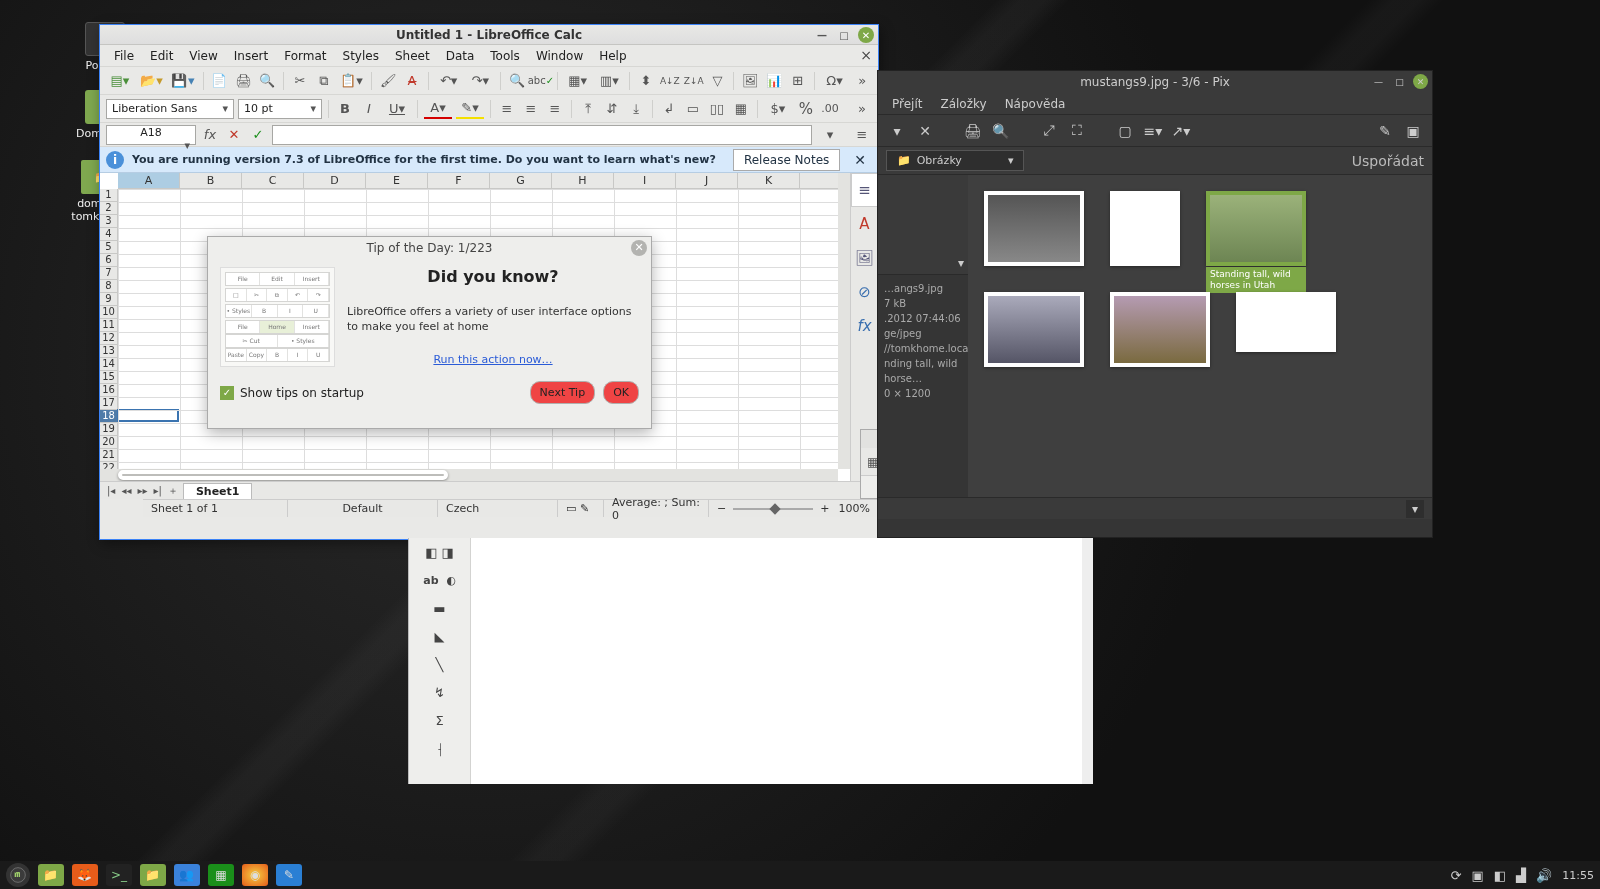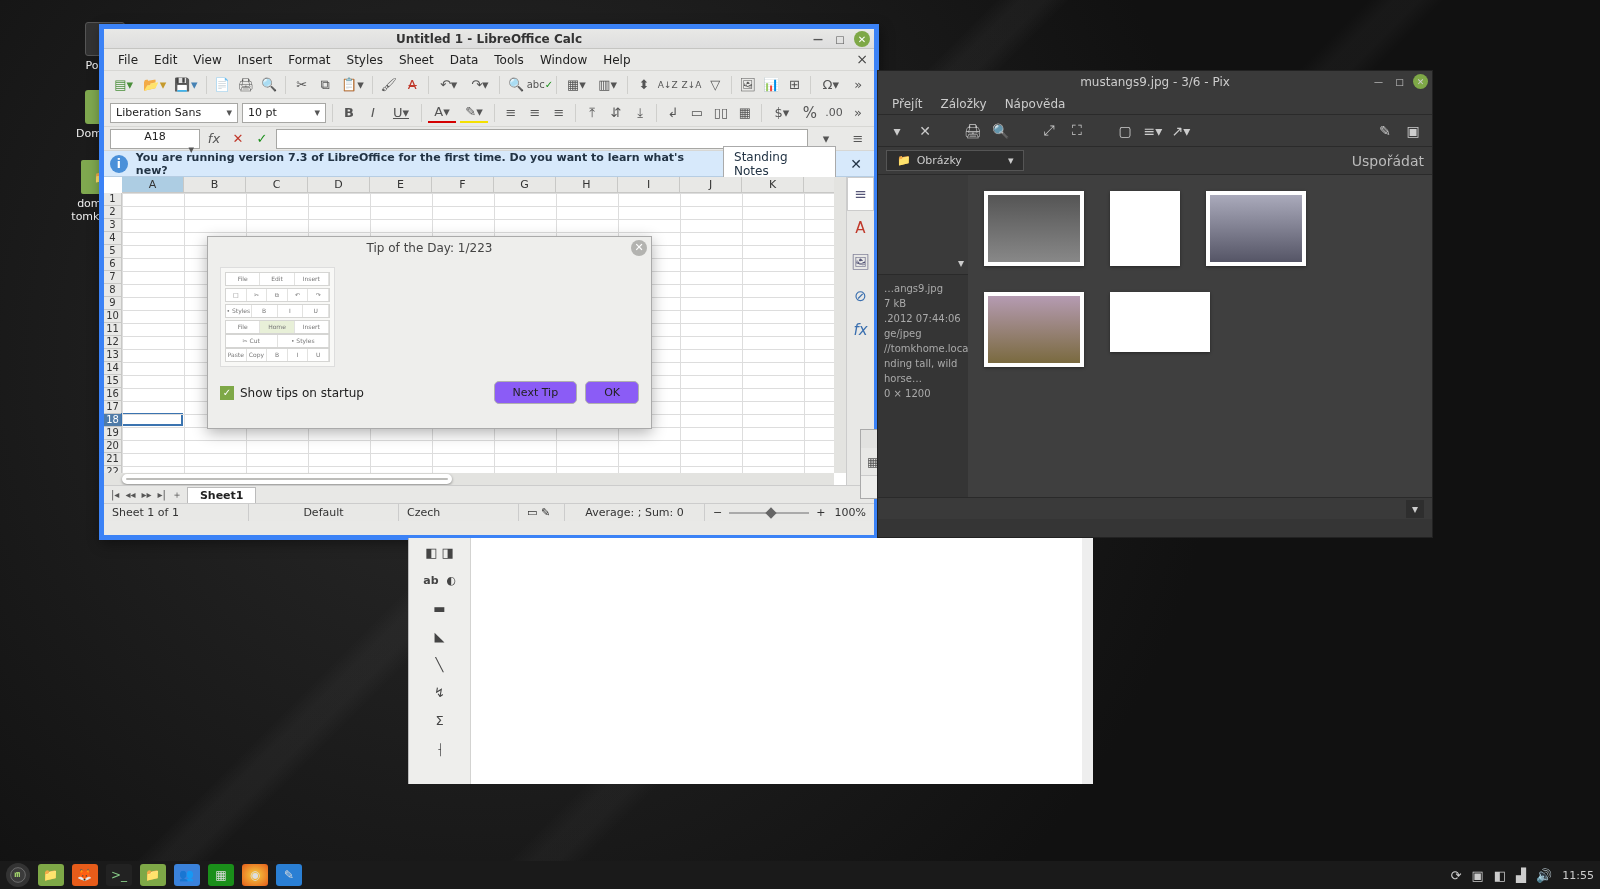--- a/index.html
+++ b/index.html
@@ -22,21 +22,21 @@
       linear-gradient(135deg, transparent 55%, rgba(80,80,80,.12) 56%, rgba(80,80,80,.12) 57%, transparent 58%);
   }
   
   .desktop-icon { position:absolute; width:70px; text-align:center; color:#eee; font-size:11px; }
   .desktop-icon .glyph { width:40px; height:34px; margin:0 auto 3px; border-radius:3px; display:flex; align-items:center; justify-content:center; }
   .di-computer .glyph{ background:#333; border:1px solid #555;}
   .di-folder .glyph{ background:#7fa84f;}
   .di-network .glyph{ background:#7fa84f; border-radius:2px;}
 
   
-  .win { position:absolute; background:#e9e9e7; border:5px solid #3b82f6; box-shadow:2px 4px 12px rgba(0,0,0,.4);}
+  .win { position:absolute; background:#e9e9e7; border:1px solid #3b82f6; box-shadow:2px 4px 12px rgba(0,0,0,.4);}
   .calc { left:99px; top:24px; width:780px; height:516px; }
   .titlebar { height:20px; background:linear-gradient(#e8e8e6,#dedede); display:flex; align-items:center; justify-content:center; position:relative; font-weight:bold; color:#333; border-bottom:1px solid #c5c5c2;}
   .winbtns { position:absolute; right:4px; top:2px; display:flex; gap:6px;}
   .winbtn { width:16px; height:16px; border-radius:50%; display:flex; align-items:center; justify-content:center; font-size:10px; color:#444;}
   .winbtn.close{ background:#7ea847; color:#fff;}
   .winbtn.max,.winbtn.min{ background:transparent; border-radius:0; color:#555;}
   .menubar { height:22px; background:#e9e9e7; display:flex; align-items:center; padding:0 6px; gap:0; border-bottom:1px solid #d7d7d4; position:relative;}
   .menubar span{ padding:3px 8px; color:#222; font-size:12px; cursor:default; }
   .menubar .close-doc{ position:absolute; right:6px; top:2px; font-size:14px; color:#444; }
   .toolbar { height:28px; background:#e9e9e7; display:flex; align-items:center; padding:0 6px; gap:4px; border-bottom:1px solid #d7d7d4;}
@@ -69,40 +69,40 @@
   .cellcursor{ position:absolute; border:2px solid #3b74b0; background:transparent;}
   .sidepanel{ width:28px; background:#e8e8e6; border-left:1px solid #ccc; display:flex; flex-direction:column;}
   .sidepanel .sp{ width:100%; height:34px; display:flex; align-items:center; justify-content:center; color:#557; font-size:15px; border-bottom:1px solid transparent;}
   .sidepanel .sp.active{ background:#fff; border:1px solid #ccc;}
   .hscroll{ position:absolute; left:0; right:12px; bottom:0; height:12px; background:#e3e3e0;}
   .hscroll .thumb{ position:absolute; left:18px; width:330px; height:10px; top:1px; background:#bdbdba; border-radius:5px;}
   .vscroll{ position:absolute; top:0; bottom:12px; right:0; width:12px; background:#e3e3e0;}
   .tabstrip{ height:18px; background:#e8e8e6; display:flex; align-items:center; gap:4px; padding:0 6px; border-top:1px solid #ccc;}
   .tabstrip .nav{ color:#555; font-size:10px; padding:0 1px;}
   .tabstrip .tab{ background:#fff; padding:1px 12px; border:1px solid #bbb; border-bottom:none; font-weight:bold; color:#222; font-size:11px;}
-  .statusbar{ height:18px; background:#e8e8e6; border-top:1px solid #ccc; display:flex; align-items:center; font-size:11px; color:#333;}
+  .statusbar{ height:18px; background:#e8e8e6; border-top:1px solid #ccc; display:flex; align-items:center; font-size:11px; color:#333;margin-left:43px;}
   .statusbar > div{ padding:0 8px; border-right:1px solid #ccc; height:100%; display:flex; align-items:center;}
   .statusbar .zoomtrack{ width:80px; height:2px; background:#aaa; position:relative; margin:0 4px;}
   .statusbar .zoomtrack .knob{position:absolute; left:38px; top:-3px; width:8px;height:8px; background:#666; transform:rotate(45deg);}
 
   
   .tipdlg{ position:absolute; left:207px; top:236px; width:445px; height:193px; background:#eeeeec; border:1px solid #aaa; box-shadow:0 4px 14px rgba(0,0,0,.3);}
   .tipdlg .dtitle{ height:22px; text-align:center; line-height:22px; color:#444; font-size:12px; position:relative;}
   .tipdlg .dtitle .xc{ position:absolute; right:4px; top:3px; width:16px; height:16px; border-radius:50%; background:#b3b3b0; color:#fff; display:flex; align-items:center; justify-content:center; font-size:11px;}
   .tipdlg .body{ display:flex; padding:8px 12px; gap:12px;}
   .tipdlg .ill{ width:115px; height:100px; background:#f8f8f6; border:1px solid #ddd; position:relative;}
   .tipdlg .ill .row{ position:absolute; left:4px; right:4px; height:14px; background:#fff; border:1px solid #d5d5d3; display:flex;}
   .tipdlg .ill .row span{ flex:1; font-size:6px; color:#777; text-align:center; line-height:12px; border-right:1px solid #e2e2e0;}
   .tipdlg .txt{ flex:1;}
   .tipdlg h3{ font-size:16px; color:#222; font-weight:bold; text-align:center; margin-bottom:18px;}
   .tipdlg p{ font-size:11px; color:#333; margin-bottom:18px; line-height:1.4;}
   .tipdlg a{ color:#2a5bd7; font-size:11px; text-decoration:underline; display:block; text-align:center;}
   .tipdlg .foot{ display:flex; align-items:center; padding:6px 12px;}
   .tipdlg .chk{ width:14px; height:14px; background:#7ea847; margin-right:6px; display:flex; align-items:center; justify-content:center; color:#fff; font-size:10px;}
-  .tipdlg .foot .dbtn{ margin-left:8px; padding:4px 18px; background:#8b5cf6; border:1px solid #b0b0ae; border-radius:5px; font-size:11px; color:#222;}
+  .tipdlg .foot .dbtn{ margin-left:8px; padding:4px 9px; background:#ef4444; border:1px solid #b0b0ae; border-radius:10px; font-size:11px; color:#222;}
 
   
   .pix{ position:absolute; left:877px; top:70px; width:556px; height:468px; background:#353535; border:1px solid #222; color:#ccc;}
   .pix .ptitle{ height:22px; background:#3a3a3a; display:flex; align-items:center; justify-content:center; font-size:12px; color:#ccc; position:relative;}
   .pix .pwinbtns{ position:absolute; right:4px; top:3px; display:flex; gap:6px;}
   .pix .pb{ width:15px; height:15px; border-radius:50%; display:flex; align-items:center; justify-content:center; font-size:9px; color:#ccc;}
   .pix .pb.close{ background:#7ea847;}
   .pix .pmenu{ height:22px; background:#3a3a3a; display:flex; align-items:center; gap:2px; padding:0 6px; border-bottom:1px solid #2a2a2a;}
   .pix .pmenu span{ padding:3px 8px; color:#ccc; font-size:12px;}
   .pix .ptool{ height:32px; background:#3a3a3a; display:flex; align-items:center; gap:6px; padding:0 8px; border-bottom:1px solid #2a2a2a;}
@@ -267,21 +267,21 @@
     <div class="tbtn" style="color:#c0392b;">✕</div>
     <div class="tbtn" style="color:#1a8f1a;">✓</div>
     <div class="fxinput"></div>
     <div class="tbtn" style="margin-left:4px;">▾</div>
     <div class="tbtn" style="margin-left:8px;">≡</div>
   </div>
 
   <div class="infobar">
     <div class="ic">i</div>
     <div style="font-size:11px;">You are running version 7.3 of LibreOffice for the first time. Do you want to learn what's new?</div>
-    <div class="rn">Standing Notes</div>
+    <div class="rn">Release Notes</div>
     <div class="xclose">✕</div>
   </div>
 
   <div class="gridwrap">
     <div class="gridmain">
       <div class="colhead" id="colhead">
           <span class="sel">A</span>
           <span>B</span>
           <span>C</span>
           <span>D</span>
@@ -433,20 +433,25 @@
           <span>• Styles</span>
         </div>
       <div class="row" style="top:80px;">
           <span>Paste</span>
           <span>Copy</span>
           <span>B</span>
           <span>I</span>
           <span>U</span>
         </div>
     </div>
+    <div class="txt">
+      <h3>Did you know?</h3>
+      <p>LibreOffice offers a variety of user interface options to make you feel at home</p>
+      <a>Run this action now…</a>
+    </div>
   </div>
   <div class="foot">
     <div class="chk">✓</div>
     <span style="color:#222;">Show tips on startup</span>
     <div style="flex:1;"></div>
     <div class="dbtn">Next Tip</div>
     <div class="dbtn">OK</div>
   </div>
 </div>
 
@@ -529,20 +534,23 @@
           <div>ge/jpeg</div>
           <div>//tomkhome.local/d…</div>
           <div></div>
           <div>nding tall, wild horse…</div>
           <div>0 × 1200</div>
         </div>
     </div>
     <div class="thumbs">
       <div class="thumb" style="background:linear-gradient(#555,#888);"></div>
       <div class="thumb" style="width:70px; background:#fff;"></div>
+      <div class="thumb selected" style="background:linear-gradient(#9bb27a,#6d8553);">
+        <div class="cap">Standing tall, wild horses in Utah</div>
+      </div>
       <div class="thumb" style="background:linear-gradient(#aab,#556);"></div>
       <div class="thumb" style="background:linear-gradient(#b59bb2,#7a6a3f);"></div>
       <div class="thumb" style="width:100px; height:60px; background:#fff;"></div>
     </div>
   </div>
   <div class="viewbar" style="justify-content:flex-end;">
     <span style="background:#2e2e2e; padding:2px 6px;">▾</span>
   </div>
 </div>
 

